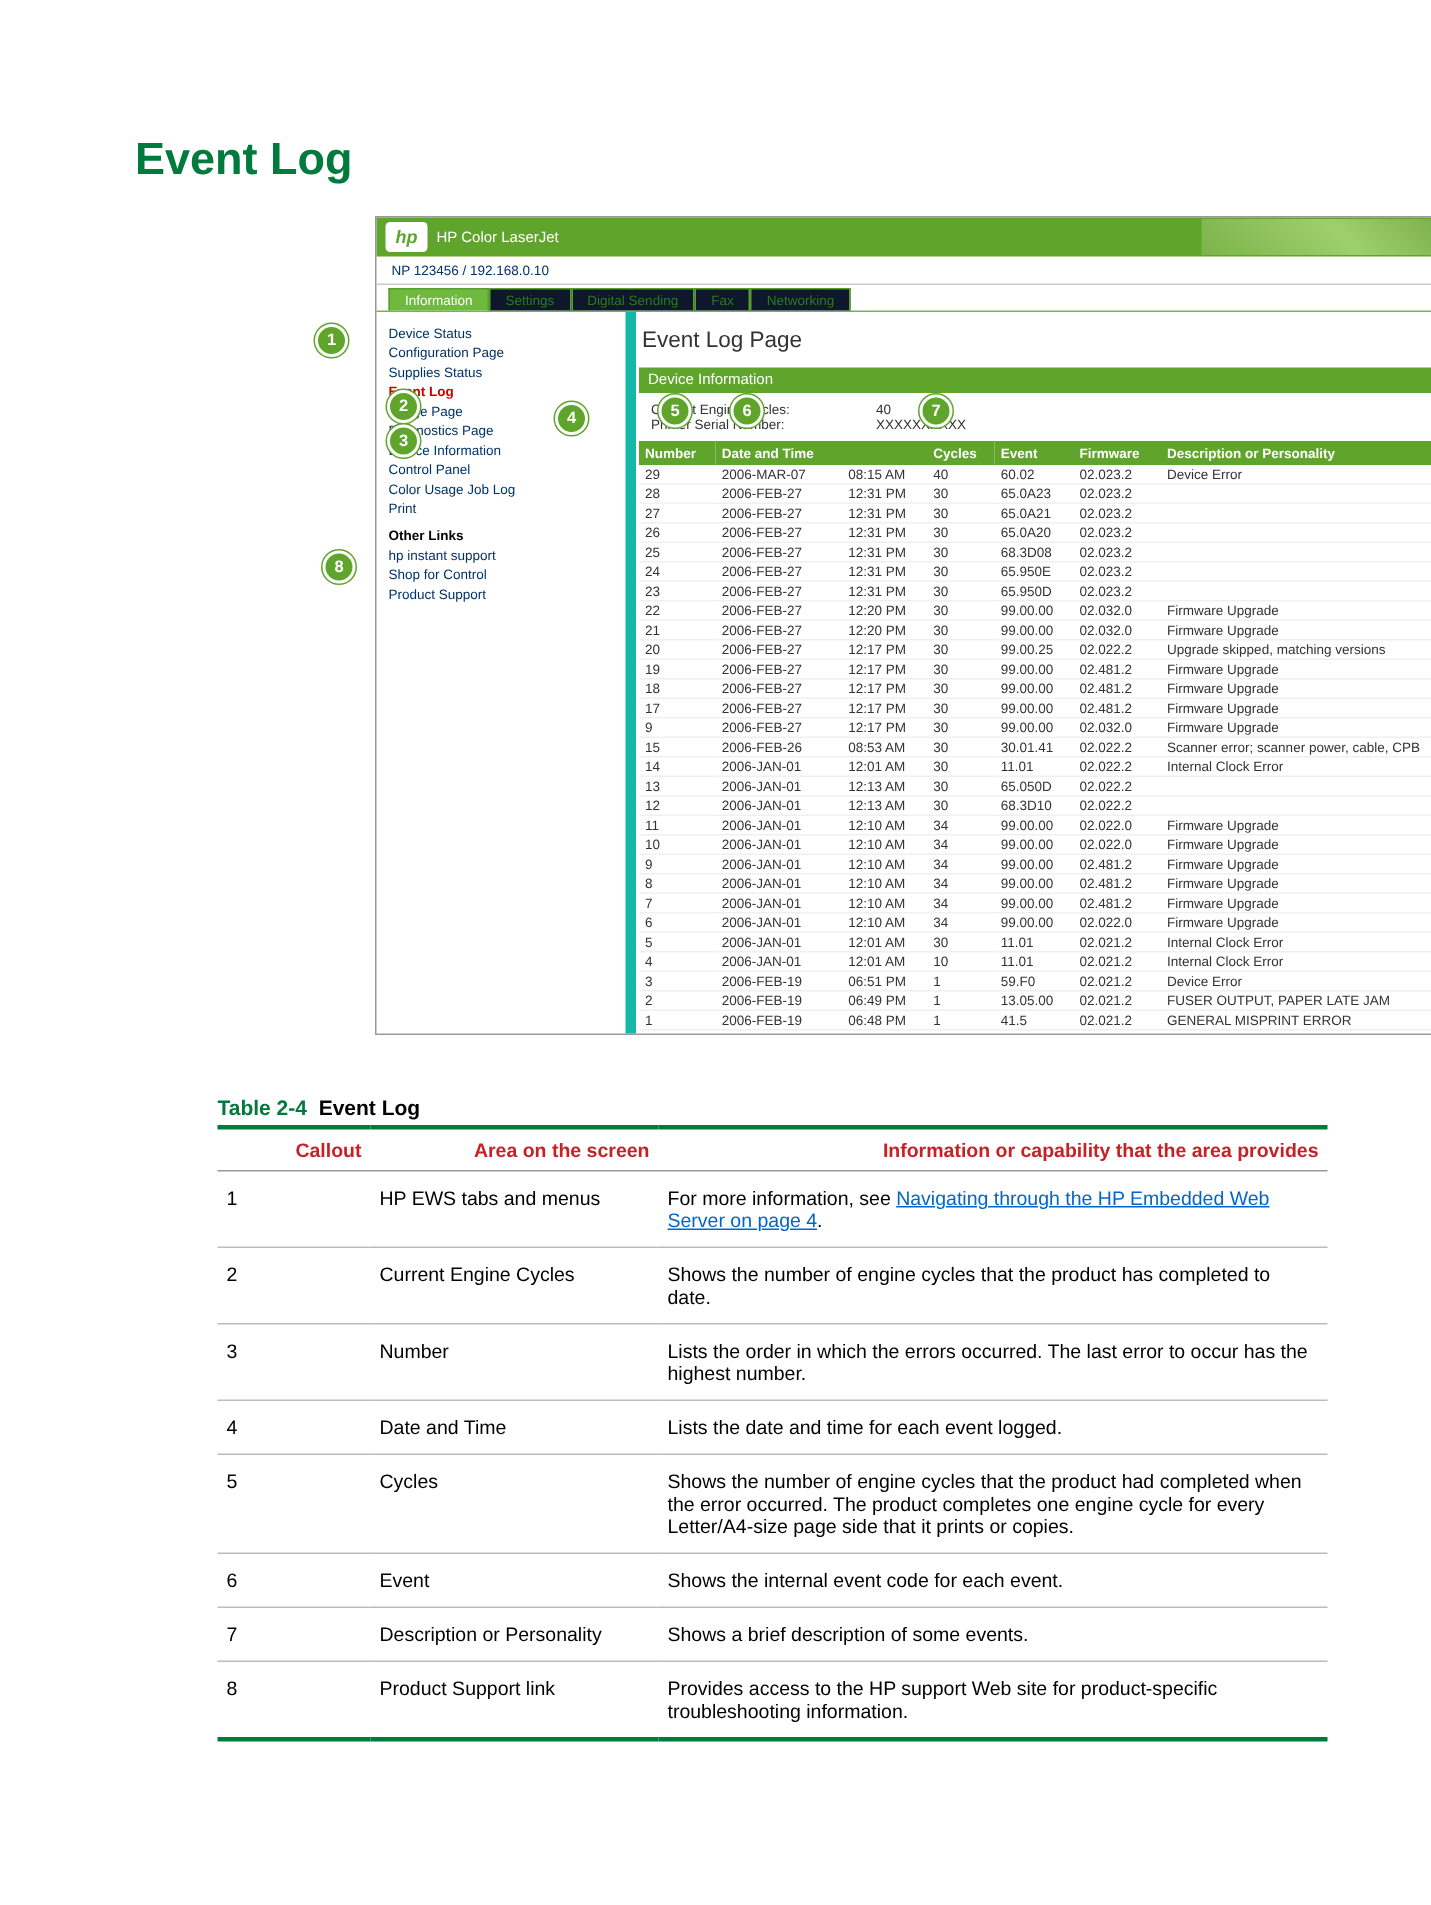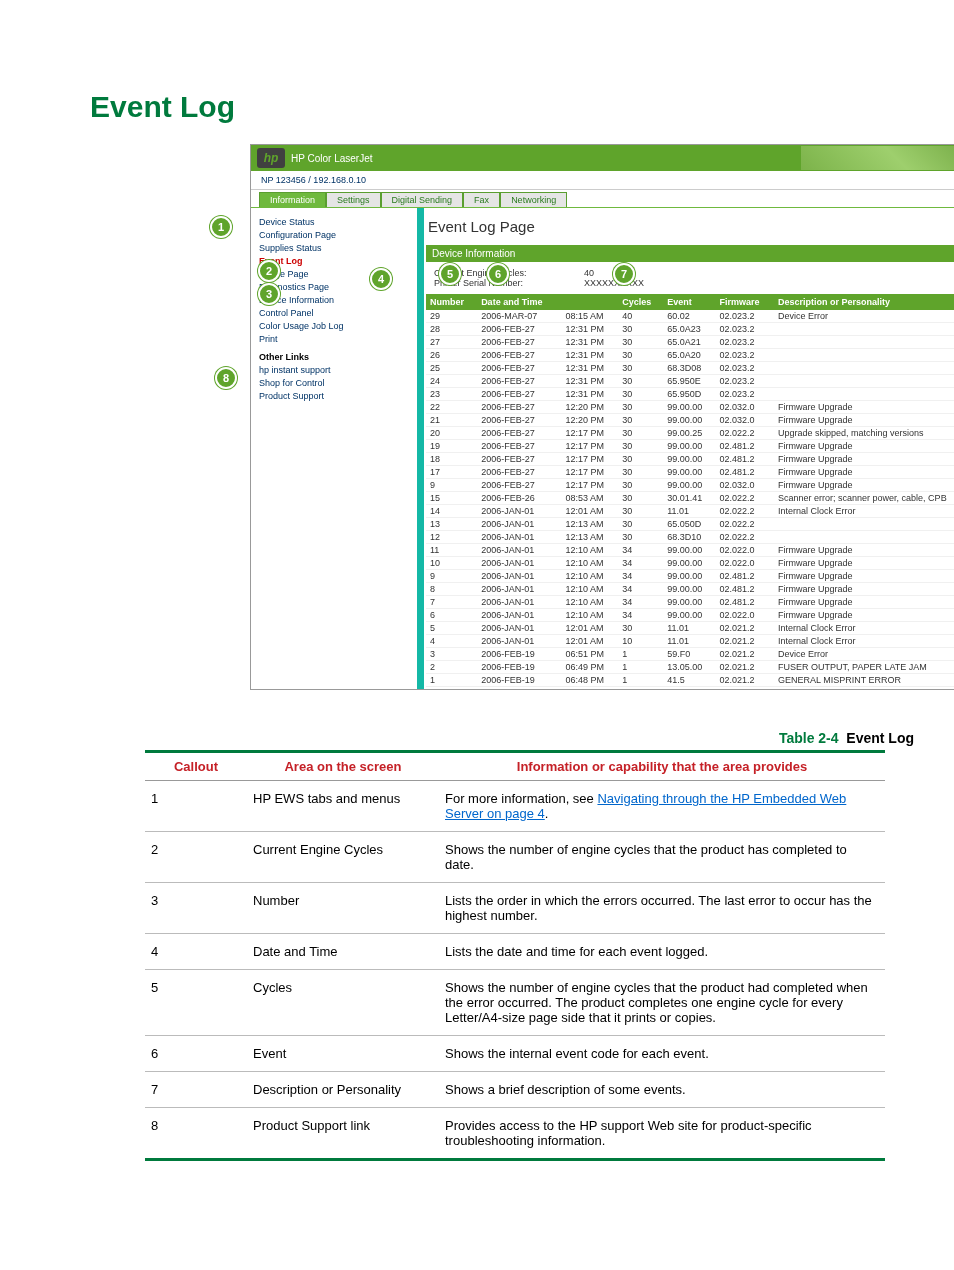--- a/index.html
+++ b/index.html
@@ -7,52 +7,52 @@
   h1 { color:#007a3d; font-size:30px; font-weight:bold; margin:10px 0 20px 50px; }
   .intro { margin-left:105px; font-size:15px; line-height:1.3; }
   .intro b { font-weight:bold; }
   .fig-caption { margin:20px 0 4px 105px; font-size:14px; }
   .fig-caption .fig-label { color:#007a3d; font-weight:bold; }
   .fig-caption .fig-bold { font-weight:bold; }
 
   
   .screenshot { border:1px solid #999; margin-left:105px; width:740px; font-size:9px; color:#333; background:#fff; }
   .ss-header { background:#5fa42b; color:#fff; display:flex; align-items:center; height:26px; }
-  .ss-header .hp-logo { width:28px; height:20px; margin:3px 6px; background:#404040; border-radius:3px; display:flex; align-items:center; justify-content:center; color:#5fa42b; font-weight:bold; font-style:italic; font-size:12px; }
+  .ss-header .hp-logo { width:28px; height:20px; margin:3px 6px; background:#ffffff; border-radius:3px; display:flex; align-items:center; justify-content:center; color:#5fa42b; font-weight:bold; font-style:italic; font-size:12px; }
   .ss-header .title { font-size:10px;text-align:right; }
   .ss-banner-right { flex:1; display:flex; justify-content:flex-end; }
   .ss-banner-right span { display:inline-block; width:190px; height:24px; background:linear-gradient(45deg,#7cb34a,#9ecf6d,#6da33d); margin-right:0; }
   .ss-sub { padding:4px 10px; font-size:9px; color:#003366; border-bottom:1px solid #ccc; }
   .ss-tabs { display:flex; gap:0; padding:2px 8px 0 8px; }
   .ss-tab { background:#6fb93e; color:#fff; padding:2px 10px; font-size:9px; border:1px solid #5a9e30; border-bottom:none; }
-  .ss-tab.inactive { background:#e5e5e5; color:#2a7a1f; }
+  .ss-tab.inactive { background:#0f172a; color:#2a7a1f; }
   .ss-body { display:flex; border-top:1px solid #6fb93e; }
   .ss-side { width:150px; border-right:7px solid #14b8a6; padding:6px 8px; font-size:9px; }
   .ss-side a { color:#003366; display:block; margin:3px 0; text-decoration:none; }
   .ss-side .sel { color:#c00; font-weight:bold; }
   .ss-side .grp { color:#000; font-weight:bold; margin-top:8px; }
   .ss-main { flex:1; padding:2px; }
   .ss-main-title { font-size:15px; color:#333; margin:8px 2px 10px 2px; }
   .ss-panel-head { background:#5fa42b; color:#fff; padding:3px 6px; font-size:10px; }
   .ss-meta { padding:6px 8px; font-size:9px; }
   .ss-meta span { display:inline-block; width:150px; }
   .ss-table { width:100%; border-collapse:collapse; font-size:9px; }
   .ss-table th { background:#5fa42b; color:#fff; text-align:left; padding:3px 4px; font-weight:bold; }
   .ss-table td { padding:1px 4px; border-bottom:1px solid #f0f0f0; color:#333; }
 
   .callout { position:absolute; width:18px; height:18px; border-radius:50%; background:#5fa42b; color:#fff; border:2px solid #fff; box-shadow:0 0 0 1px #5fa42b; display:flex; align-items:center; justify-content:center; font-weight:bold; font-size:11px; z-index:5; }
   .ss-wrap { position:relative; margin-left:105px; width:740px; }
 
   
-  .tbl-caption { margin:40px 0 4px 105px; font-size:14px;text-align:right; }
+  .tbl-caption { margin:40px 0 4px 105px; font-size:14px; }
   .tbl-caption .tbl-label { color:#007a3d; font-weight:bold; }
   .tbl-caption .tbl-bold { font-weight:bold; }
   .data-table { margin-left:105px; width:740px; border-collapse:collapse; font-size:13px; }
   .data-table thead tr { border-top:3px solid #007a3d; border-bottom:1px solid #999; }
-  .data-table th { text-align:center; padding:6px 6px; color:#c52127; font-weight:bold; font-size:13px;margin-top:40px; }
+  .data-table th { text-align:right; padding:6px 6px; color:#c52127; font-weight:bold; font-size:13px;margin-top:40px; }
   .data-table tbody tr { border-bottom:1px solid #bbb; }
   .data-table tbody tr:last-child { border-bottom:3px solid #007a3d; }
   .data-table td { padding:10px 6px; vertical-align:top; }
   .data-table .col1 { width:90px; }
   .data-table .col2 { width:180px; }
   .data-table a { color:#0066cc; text-decoration:underline; }
 </style>
 </head>
 <body>
 

